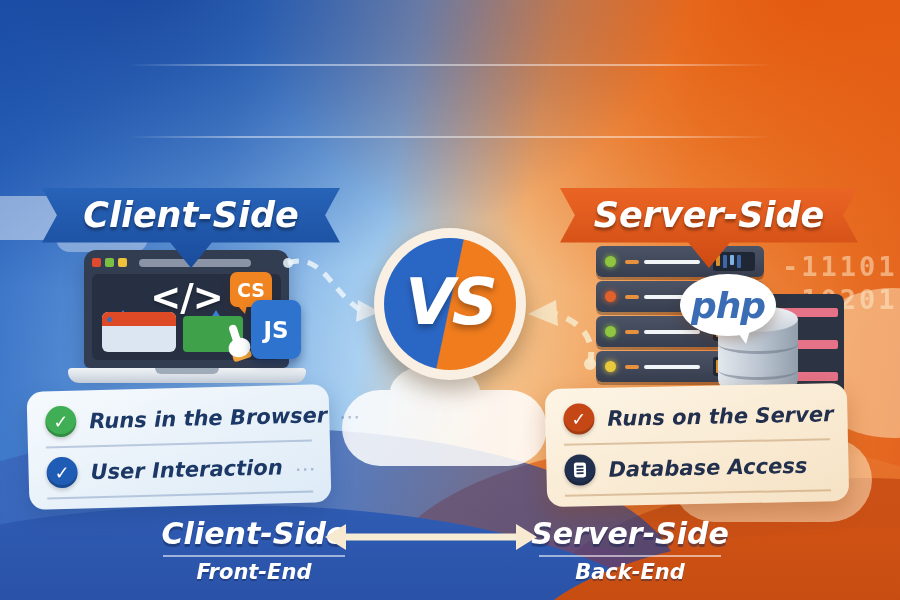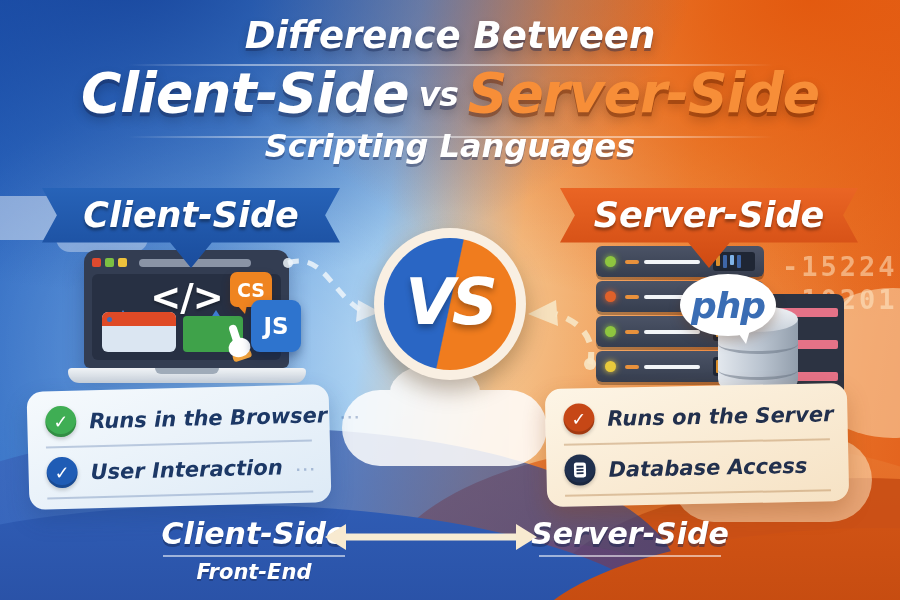--- a/index.html
+++ b/index.html
@@ -79,21 +79,21 @@
   .lp-greenbtn { position:absolute; right:38px; bottom:8px; width:60px; height:36px; background:#3fa24a; border-radius:4px; }
   .lp-hand { position:absolute; right:24px; bottom:-4px; width:38px; height:42px; z-index:3; }
   .lp-base { position:absolute; left:0; top:118px; width:238px; height:15px;
              background:linear-gradient(180deg,#f0f3f6,#c6cfd9); border-radius:4px 4px 12px 12px; }
   .lp-base-notch { width:64px; height:6px; margin:0 auto; background:#9fabb9; border-radius:0 0 8px 8px; }
   .badge-cs { position:absolute; left:230px; top:272px; width:42px; height:35px; background:#ef8420; border-radius:7px;
               color:#fff; font-weight:800; font-size:19px; display:flex; align-items:center; justify-content:center;
               z-index:6; box-shadow:0 4px 8px rgba(80,30,0,.3); }
   .badge-cs::after { content:""; position:absolute; left:7px; bottom:-7px; border-left:8px solid transparent;
                      border-right:2px solid transparent; border-top:9px solid #ef8420; }
-  .badge-js { position:absolute; left:251px; top:300px; width:50px; height:52px; background:#2e74ce; border-radius:9px;
+  .badge-js { position:absolute; left:251px; top:300px; width:50px; height:59px; background:#2e74ce; border-radius:9px;
               color:#fff; font-weight:800; font-size:23px; display:flex; align-items:center; justify-content:center;
               z-index:7; box-shadow:0 5px 10px rgba(0,30,80,.35); }
   .arrow-left-svg  { position:absolute; left:278px; top:250px; z-index:5; }
   .arrow-right-svg { position:absolute; left:512px; top:290px; z-index:5; }
   
   .server-area { position:absolute; left:596px; top:246px; width:262px; height:162px; z-index:5; }
   .srv-cable { position:absolute; left:148px; top:44px; width:28px; height:28px; border:9px solid #98a0ac; border-radius:50%; z-index:0; }
   .srv-tower { position:absolute; left:168px; top:48px; width:80px; height:104px; background:#2c3342; border-radius:8px; z-index:0; }
   .srv-stripe { position:absolute; left:6px; width:68px; height:9px; background:#e57287; border-radius:2px; }
   .st1 { top:14px; } .st2 { top:46px; } .st3 { top:78px; }
@@ -168,27 +168,20 @@
 
   <div class="clouds">
     <div class="cloud cl1"></div>
     <div class="cloud cl2"></div>
     <div class="cloud cl3"></div>
     <div class="cloud cl4"></div>
     <div class="cloud cl5"></div>
     <div class="cloud cl6"></div>
   </div>
 
-  <div class="header">
-    <div class="hdr-line1">Difference Between</div>
-    <div class="hdr-title">
-      <span>Client-Side</span><span class="hdr-vs">vs</span><span class="hdr-orange">Server-Side</span>
-    </div>
-    <div class="hdr-line3">Scripting Languages</div>
-  </div>
   <div class="hdr-sep sep1"></div>
   <div class="hdr-sep sep2"></div>
 
   <div class="ribbon ribbon-left">
     <span class="ribbon-text">Client-Side</span>
   </div>
   <div class="ribbon ribbon-right">
     <span class="ribbon-text">Server-Side</span>
   </div>
 
@@ -292,21 +285,21 @@
       <div class="db-body"></div>
       <div class="db-band db-b1"></div>
       <div class="db-band db-b2"></div>
       <div class="db-top"></div>
     </div>
     <div class="php-bubble">
       <span class="php-text">php</span>
     </div>
   </div>
   <div class="binary">
-    <div>-15224</div>
+    <div>-11101</div>
     <div>-10201</div>
   </div>
 
   <div class="card card-client">
     <div class="feat-row">
       <div class="icon-circle ic-green">✓</div>
       <span class="feat-label">Runs in the Browser</span>
       <span class="feat-dots">...</span>
     </div>
     <div class="feat-row">
@@ -340,15 +333,16 @@
     <div class="fb-sub">Front-End</div>
   </div>
   <svg class="footer-arrow-svg" width="214" height="30">
     <rect x="20" y="11.5" width="174" height="7" fill="#f7ecd4"></rect>
     <polygon points="22,2 1,15 22,28" fill="#f8ead0"></polygon>
     <polygon points="192,2 213,15 192,28" fill="#f8ead0"></polygon>
   </svg>
   <div class="footer-block fb-right">
     <div class="fb-title">Server-Side</div>
     <div class="fb-rule"></div>
+    <div class="fb-sub">Back-End</div>
   </div>
 
 </div>
 
 </body></html>

